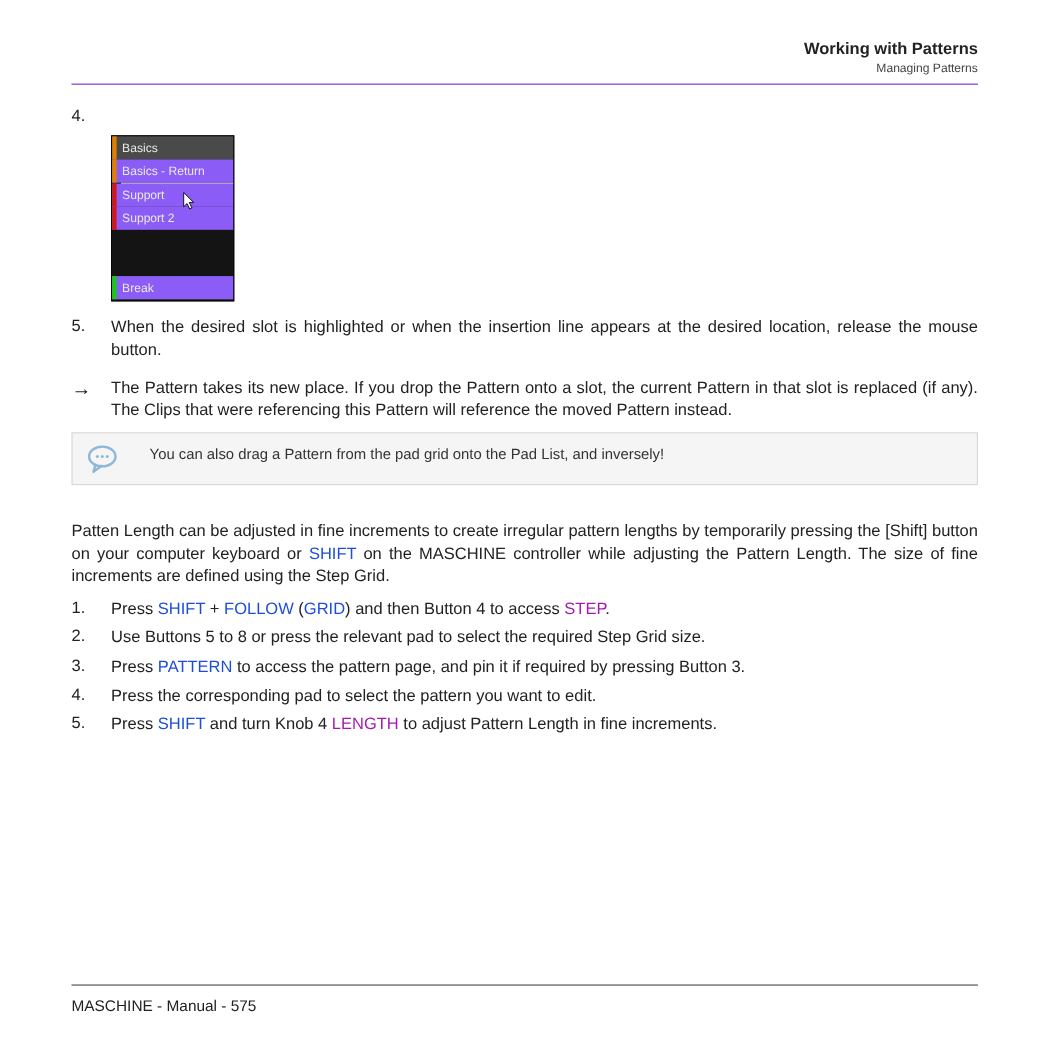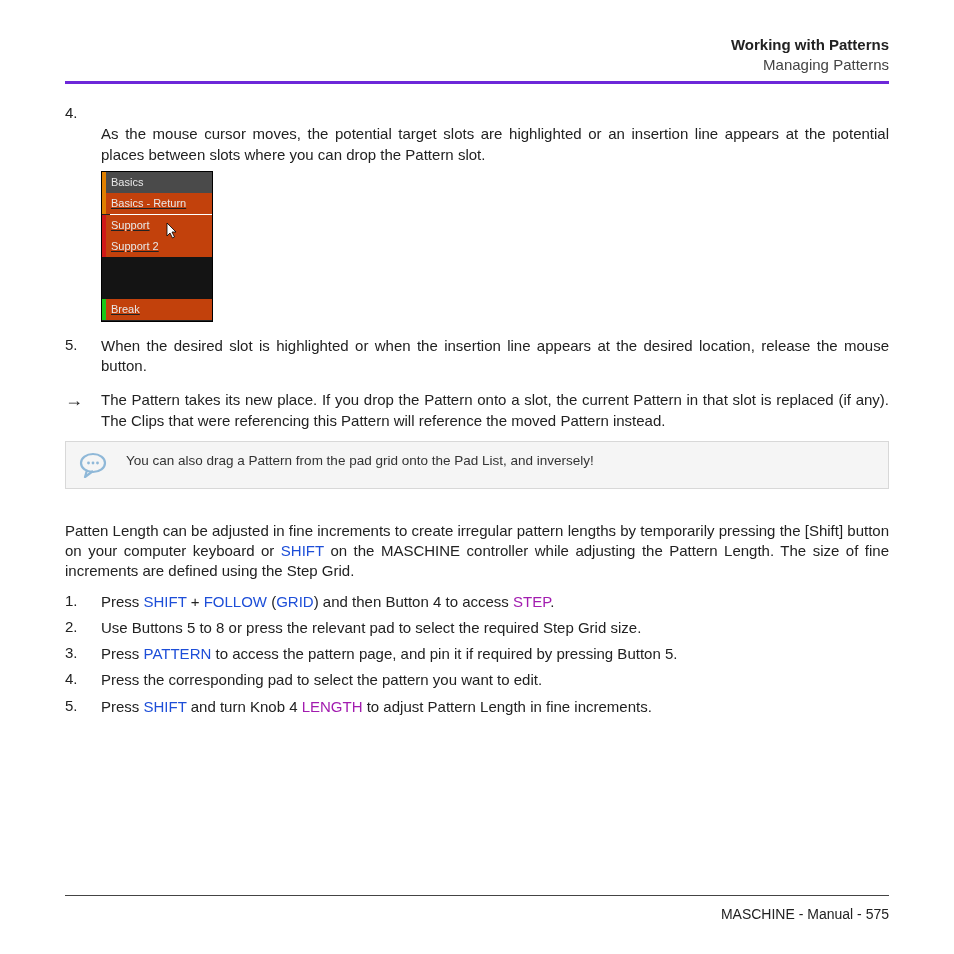--- a/index.html
+++ b/index.html
@@ -1,58 +1,57 @@
 <!DOCTYPE html>
 <html><head>
 <meta charset="utf-8">
 <style>
   * { margin:0; padding:0; box-sizing:border-box; }
   body { font-family: Arial, Helvetica, sans-serif; font-size:15px; color:#222; background:#fff; }
   .page { width:954px; height:954px; padding:36px 65px 0 65px; position:relative; }
-  .header { text-align:right; border-bottom:3px solid #6d28d9; padding-bottom:8px; margin-bottom:20px; }
+  .header { text-align:right; border-bottom:1px solid #6d28d9; padding-bottom:8px; margin-bottom:20px; }
   .header-title { font-weight:bold; font-size:15px; }
-  .header-sub { font-size:15px; color:#444; margin-top:3px; }
+  .header-sub { font-size:11px; color:#444; margin-top:3px; }
   .ol-row { display:flex; margin-bottom:6px; }
   .ol-num { width:36px; flex-shrink:0; text-align:left; }
   .ol-body { flex:1; text-align:justify; line-height:1.35; }
   .arrow-row { display:flex; margin-top:14px; margin-bottom:10px; }
   .arrow { width:36px; font-size:18px; }
   .para { text-align:justify; line-height:1.35; margin-bottom:10px; }
-  .tipbox { border:1px solid #d8d8d8; background:#f5f5f5; padding:10px 12px; display:flex; align-items:flex-start; gap:18px; margin-top:6px; margin-bottom:32px; }
+  .tipbox { border:1px solid #d8d8d8; background:#f5f5f5; padding:10px 12px; display:flex; align-items:flex-start; gap:28px; margin-top:6px; margin-bottom:32px; }
   .tip-icon svg { display:block; }
   .tip-text { font-size:13.5px; color:#333; line-height:1.3; }
   .section-head { font-weight:bold; font-size:17px; margin-bottom:10px; display:flex; gap:10px; }
   .action { color:#1d4ed8; }
   .grey { color:#a21caf; }
   .screenshot { margin:6px 0 14px 36px; width:112px; }
   .screenshot-inner { background:#262626; border:1px solid #000; padding-bottom:1px; position:relative; }
   .row21 { height:21px; display:flex; align-items:center; position:relative; }
   .colorbar { width:4px; height:100%; flex-shrink:0; }
   .slotlabel { color:#e8e8e8; font-size:11px; padding-left:5px; font-family:Arial,sans-serif; }
   .sel { background:#4a4a4a; }
-  .dim { background:#c2410c;text-decoration:underline; }
+  .dim { background:#8b5cf6; }
   .insert-line { height:1px; background:#fff; margin-left:8px; }
   .cursor { position:absolute; left:64px; top:50px; }
-  .footer { position:absolute; bottom:32px; left:65px; right:65px; border-top:1px solid #444; text-align:right; padding-top:10px; font-size:14px; }
+  .footer { position:absolute; bottom:32px; left:65px; right:65px; border-top:1px solid #444; text-align:left; padding-top:10px; font-size:14px; }
 </style>
 </head>
 <body>
 
 <div class="page">
 
   <div class="header">
     <div class="header-title">Working with Patterns</div>
     <div class="header-sub">Managing Patterns</div>
   </div>
 
   <div class="ol-row">
     <div class="ol-num">4.</div>
     <div class="ol-body">
       <br>
-      <span>As the mouse cursor moves, the potential target slots are highlighted or an insertion line appears at the potential places between slots where you can drop the Pattern slot.</span>
     </div>
   </div>
 
   <div class="screenshot">
     <div class="screenshot-inner">
       <div class="row21 sel">
         <div class="colorbar" style="background:#e08000;"></div>
         <div class="slotlabel">Basics</div>
       </div>
       <div class="row21 dim">
@@ -119,21 +118,21 @@
   </div>
 
   <div class="ol-row">
     <div class="ol-num">2.</div>
     <div class="ol-body">Use Buttons 5 to 8 or press the relevant pad to select the required Step Grid size.</div>
   </div>
 
   <div class="ol-row">
     <div class="ol-num">3.</div>
     <div class="ol-body">
-      <span>Press </span><span class="action">PATTERN</span><span> to access the pattern page, and pin it if required by pressing Button 5.</span>
+      <span>Press </span><span class="action">PATTERN</span><span> to access the pattern page, and pin it if required by pressing Button 3.</span>
     </div>
   </div>
 
   <div class="ol-row">
     <div class="ol-num">4.</div>
     <div class="ol-body">Press the corresponding pad to select the pattern you want to edit.</div>
   </div>
 
   <div class="ol-row">
     <div class="ol-num">5.</div>

